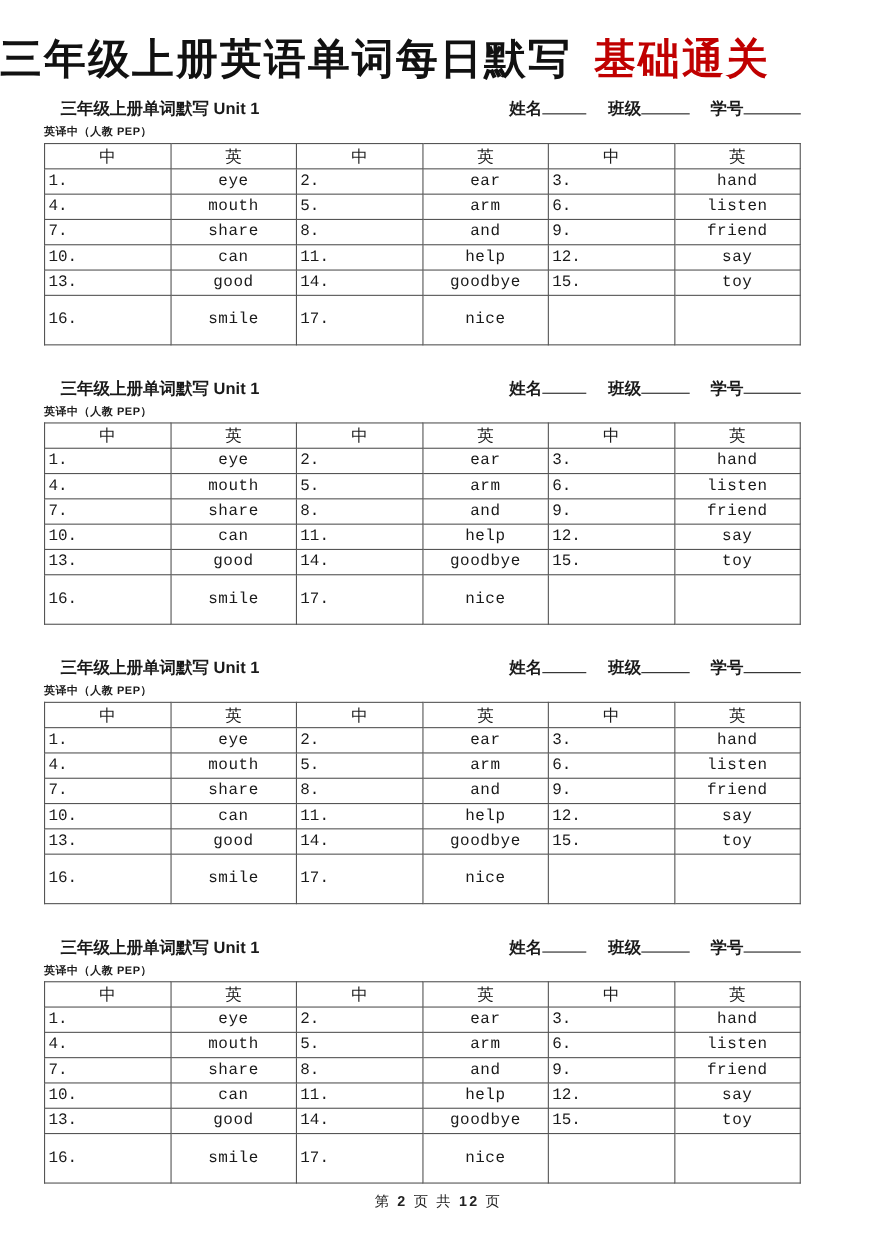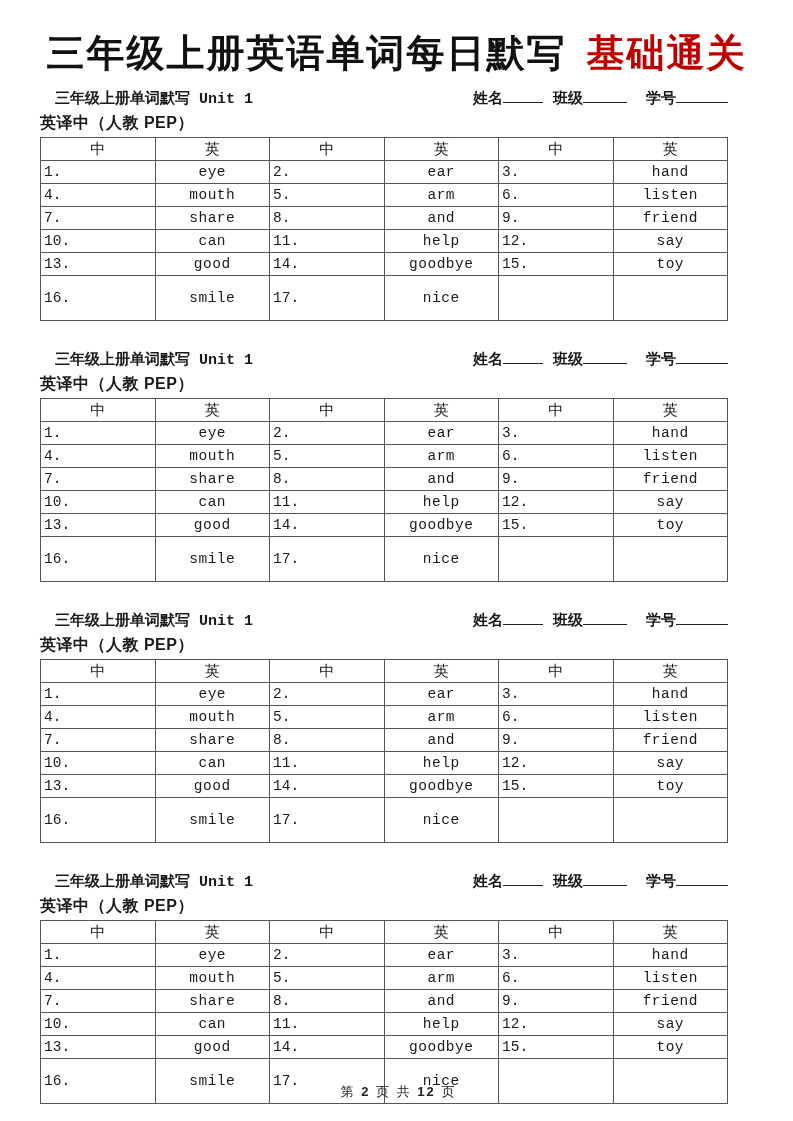--- a/index.html
+++ b/index.html
@@ -7,53 +7,52 @@
   .page {
     position:relative;
     width:793px; height:1121px;
     background:#ffffff;
     font-family:"Liberation Sans", sans-serif;
     color:#1a1a1a;
     overflow:hidden;
   }
   .doc-title {
     padding-top:30px;
-    text-align:center;
+    text-align:left;
     font-family:"DejaVu Serif", serif;
     font-weight:bold;
     font-size:38px;
     line-height:46px;
     letter-spacing:2px;
     color:#111111;
     white-space:nowrap;
   }
   .doc-title .badge { color:#c00000; margin-left:20px; }
   .sheet { margin:0 65px 0 40px; width:688px; }
   .sheet.first { margin-top:14px; }
   .sheet.next  { margin-top:30px; }
   .sec-head {
     display:flex; justify-content:space-between; align-items:center;
     padding-left:15px;
     font-weight:bold; font-size:15px; line-height:20px;
     white-space:nowrap;
-    font-family:Liberation Mono, monospace;
   }
   .sec-fields { font-weight:bold; font-size:15px; }
-  .fld { margin-left:10px; }
+  .fld { margin-left:20px; }
   .fld:first-child { margin-left:16px; }
   .fld.tight { margin-left:19px; }
   .blank {
     display:inline-block; height:13px;
     border-bottom:1.6px solid #222222;
     vertical-align:baseline;
   }
   .blank.w1 { width:40px; }
   .blank.w2 { width:44px; }
   .blank.w3 { width:52px; }
-  .subtitle { font-size:16px; font-weight:bold; margin:3px 0 3px 0; letter-spacing:0.5px; }
+  .subtitle { font-size:10px; font-weight:bold; margin:3px 0 3px 0; letter-spacing:0.5px; }
   table.words {
     width:100%; border-collapse:collapse; table-layout:fixed;
     font-size:15px;
   }
   table.words th, table.words td { border:1px solid #555555; overflow:hidden; }
   table.words th { height:23px; font-weight:normal; font-size:15px; text-align:center; }
   table.words td { height:23px; }
   table.words tr.tall td { height:45px;margin-left:45px; }
   td.num {
     text-align:left; padding-left:3px;

